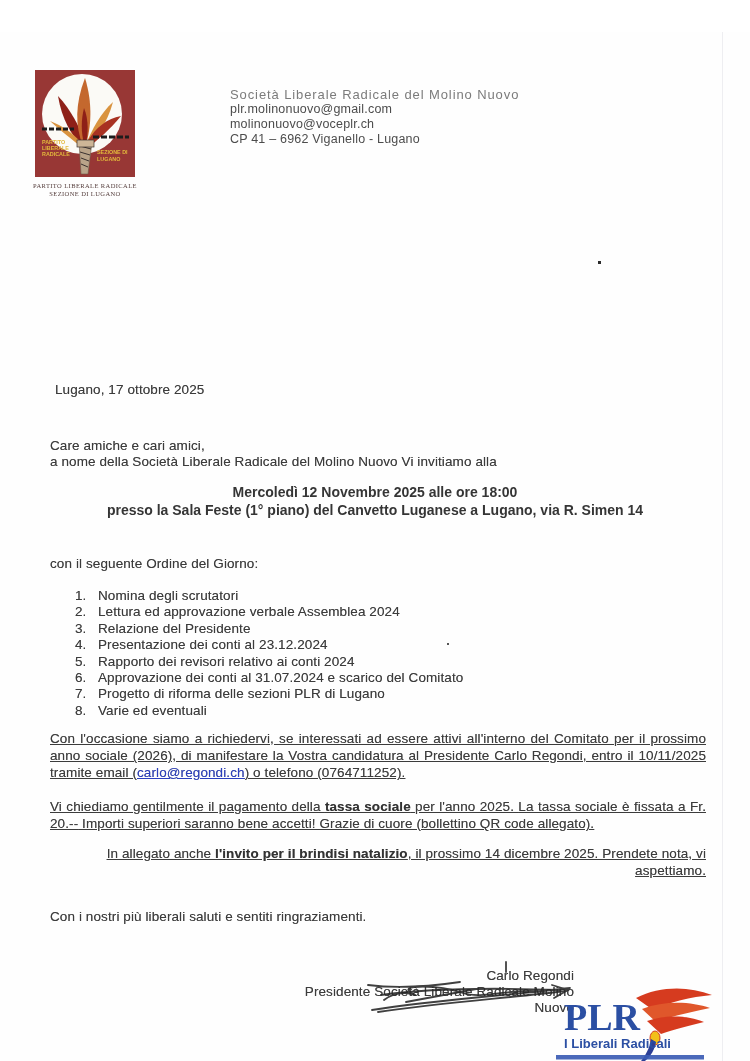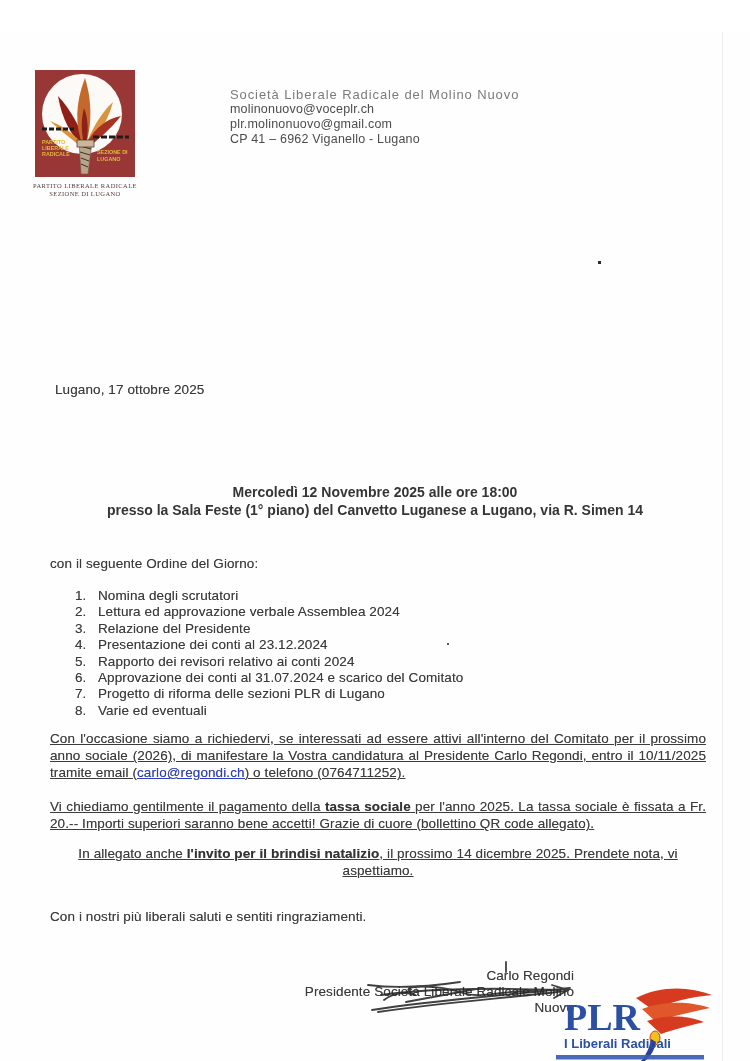--- a/index.html
+++ b/index.html
@@ -48,21 +48,21 @@
   ol.agenda{
     position:absolute;left:75px;top:556px;width:610px;
     margin:0;padding:0;list-style:none;counter-reset:item;
     line-height:16.4px;
   }
   ol.agenda li{counter-increment:item;position:relative;padding-left:23px;}
   ol.agenda li::before{content:counter(item) ".";position:absolute;left:0;}
   .para{position:absolute;left:50px;width:656px;margin:0;line-height:17px;text-align:justify;text-decoration:underline;}
   .p1{top:698px;}
   .p2{top:766px;}
-  .p3{top:813px;text-align:center;}
+  .p3{top:813px;text-align:right;}
   .closing{position:absolute;left:50px;top:877px;}
   .email-link{color:#2b3fc0;text-decoration:underline;cursor:pointer;}
   .u{text-decoration:underline;}
   b{color:#333;}
 
   
   .sig{position:absolute;left:262px;top:936px;width:312px;text-align:right;line-height:16px;}
   .sig-scrawl{position:absolute;left:348px;top:922px;pointer-events:none;}
 
   
@@ -102,27 +102,31 @@
       <text x="62" y="91" font-size="5.4" font-weight="bold" fill="#e3b93c">LUGANO</text>
     </svg>
     <div class="emblem-caption">
       <div>PARTITO LIBERALE RADICALE</div>
       <div>SEZIONE DI LUGANO</div>
     </div>
   </div>
 
   <div class="contact">
     <div class="org">Società Liberale Radicale del Molino Nuovo</div>
+    <div class="cline">plr.molinonuovo@gmail.com</div>
     <div class="cline">molinonuovo@voceplr.ch</div>
-    <div class="cline">plr.molinonuovo@gmail.com</div>
     <div class="cline">CP 41 – 6962 Viganello - Lugano</div>
   </div>
 
   <div class="date-line txt">Lugano, 17 ottobre 2025</div>
 
+  <div class="greeting txt">
+    <div>Care amiche e cari amici,</div>
+    <div>a nome della Società Liberale Radicale del Molino Nuovo Vi invitiamo alla</div>
+  </div>
 
   <div class="event-block">
     <div>Mercoledì 12 Novembre 2025 alle ore 18:00</div>
     <div>presso la Sala Feste (1° piano) del Canvetto Luganese a Lugano, via R. Simen 14</div>
   </div>
 
   <div class="agenda-intro txt">con il seguente Ordine del Giorno:</div>
 
   <ol class="agenda txt">
     <li>Nomina degli scrutatori</li>

